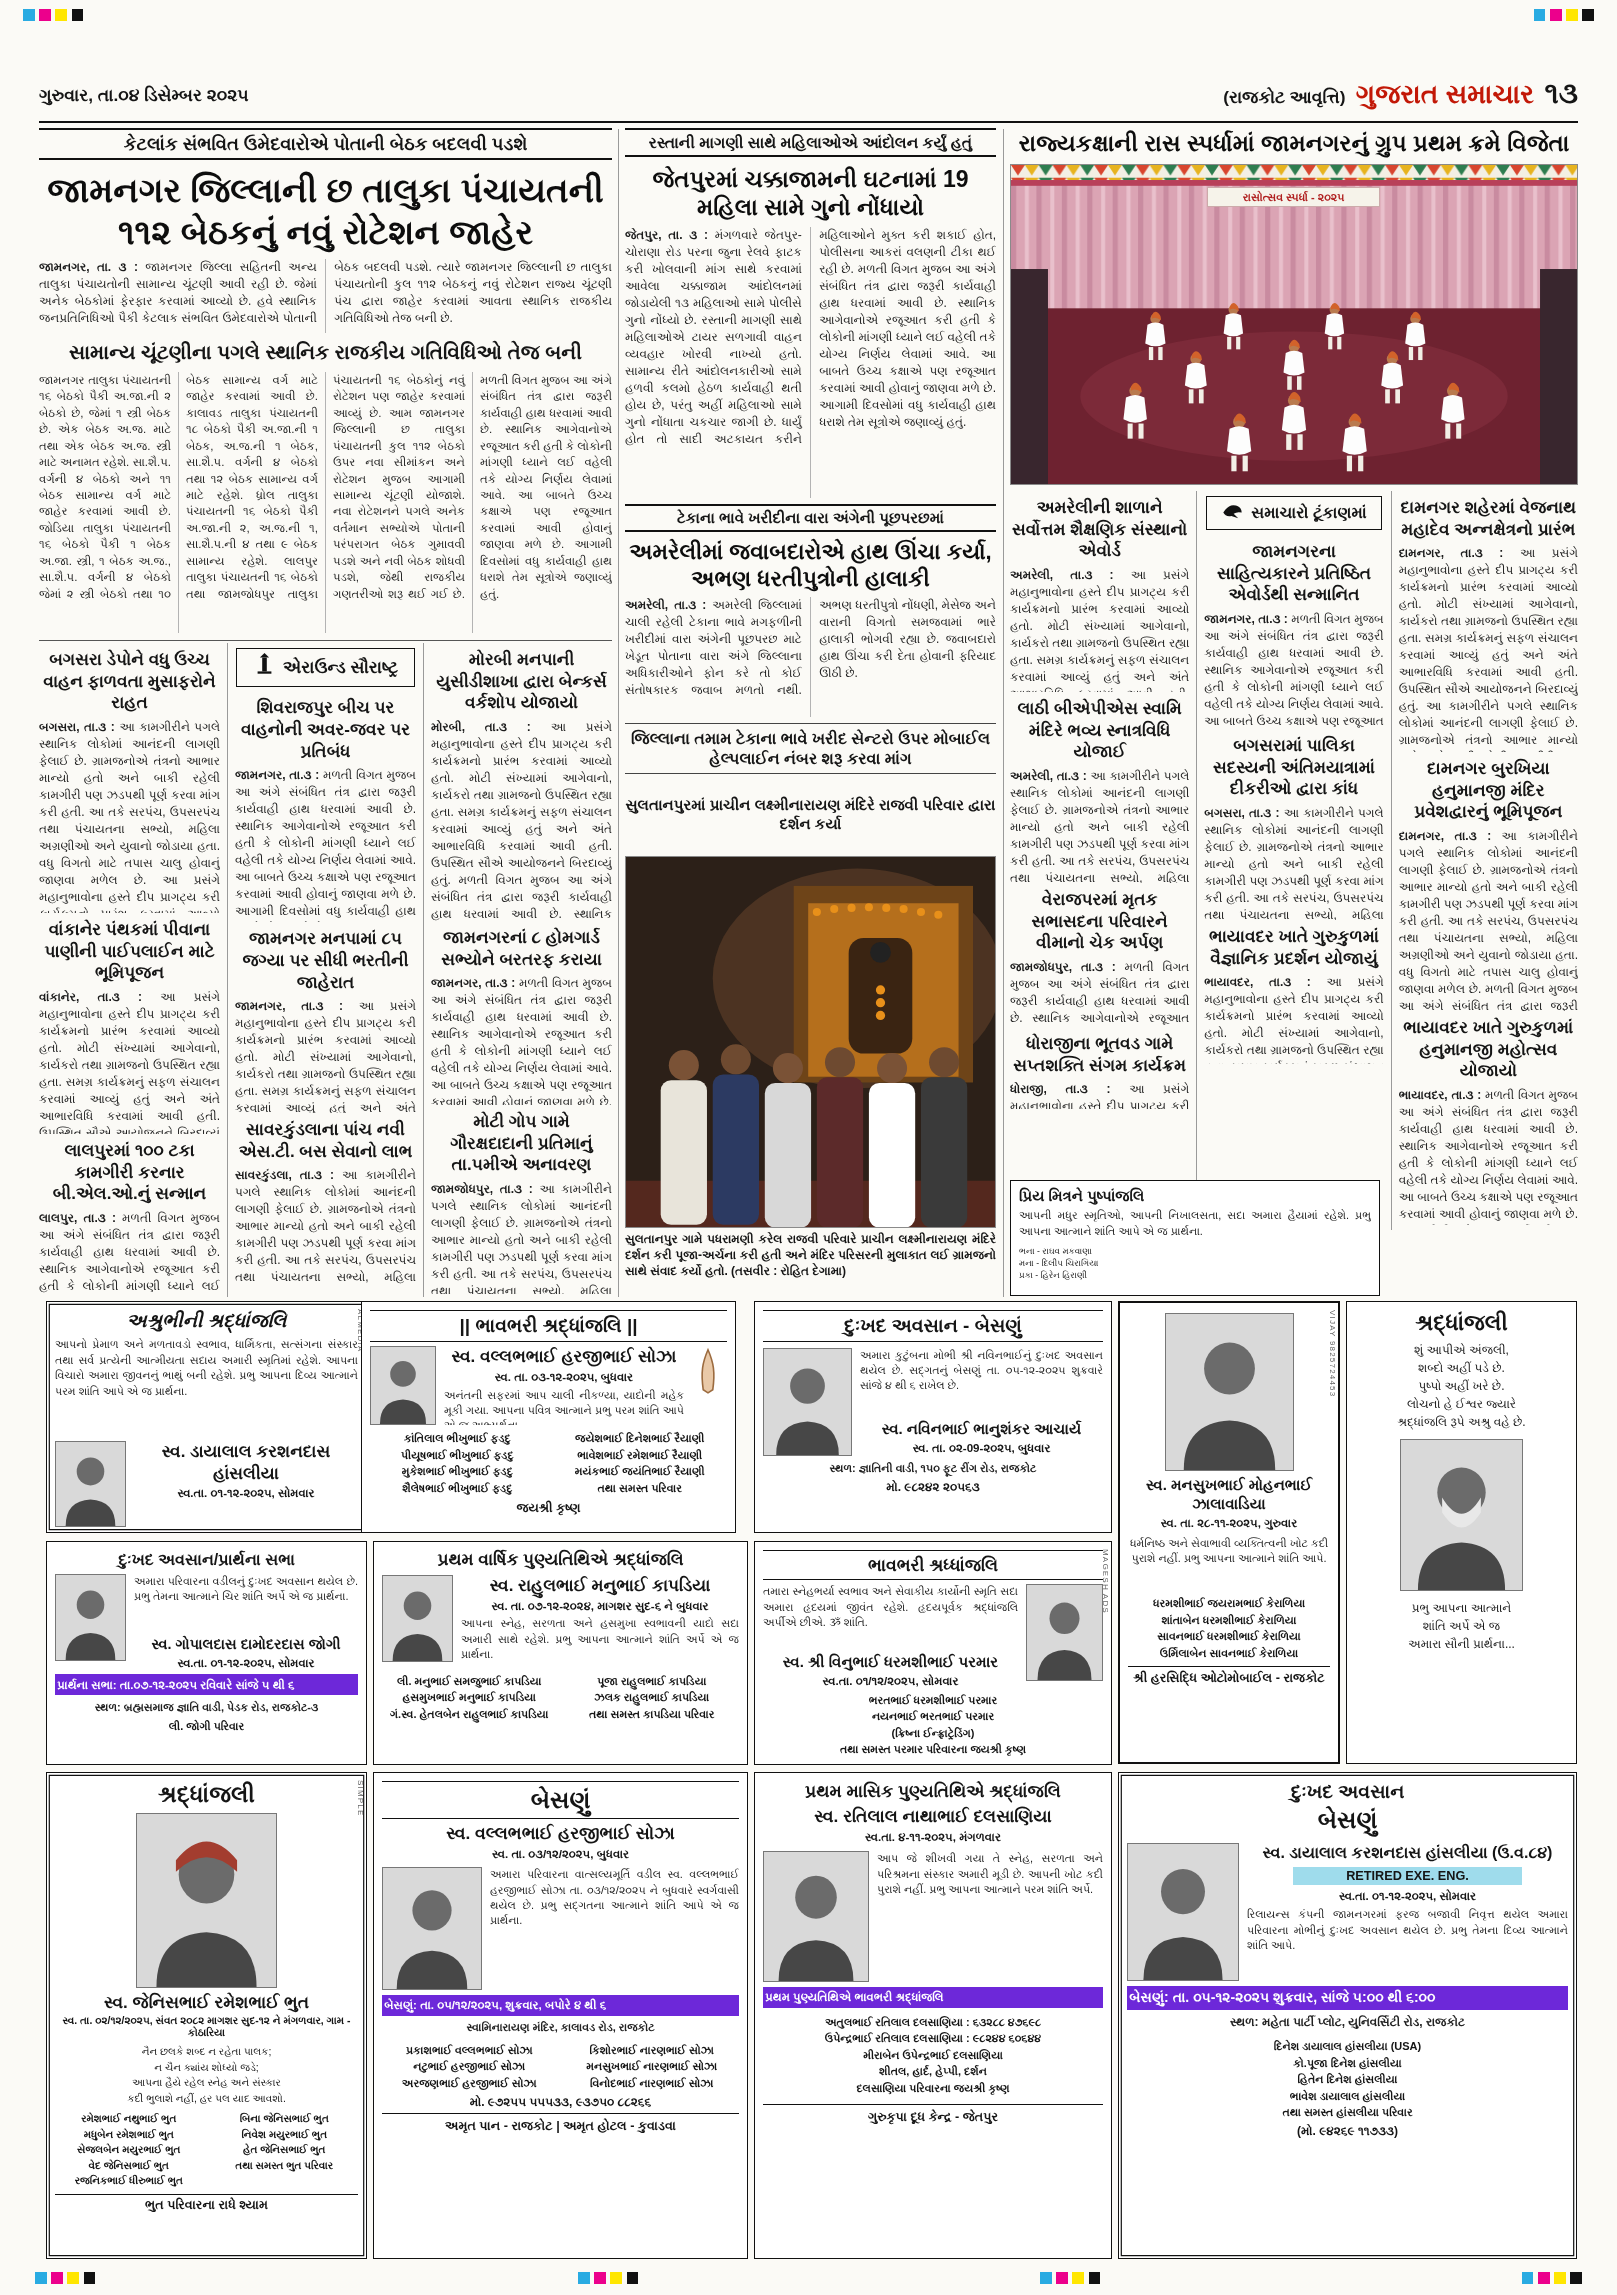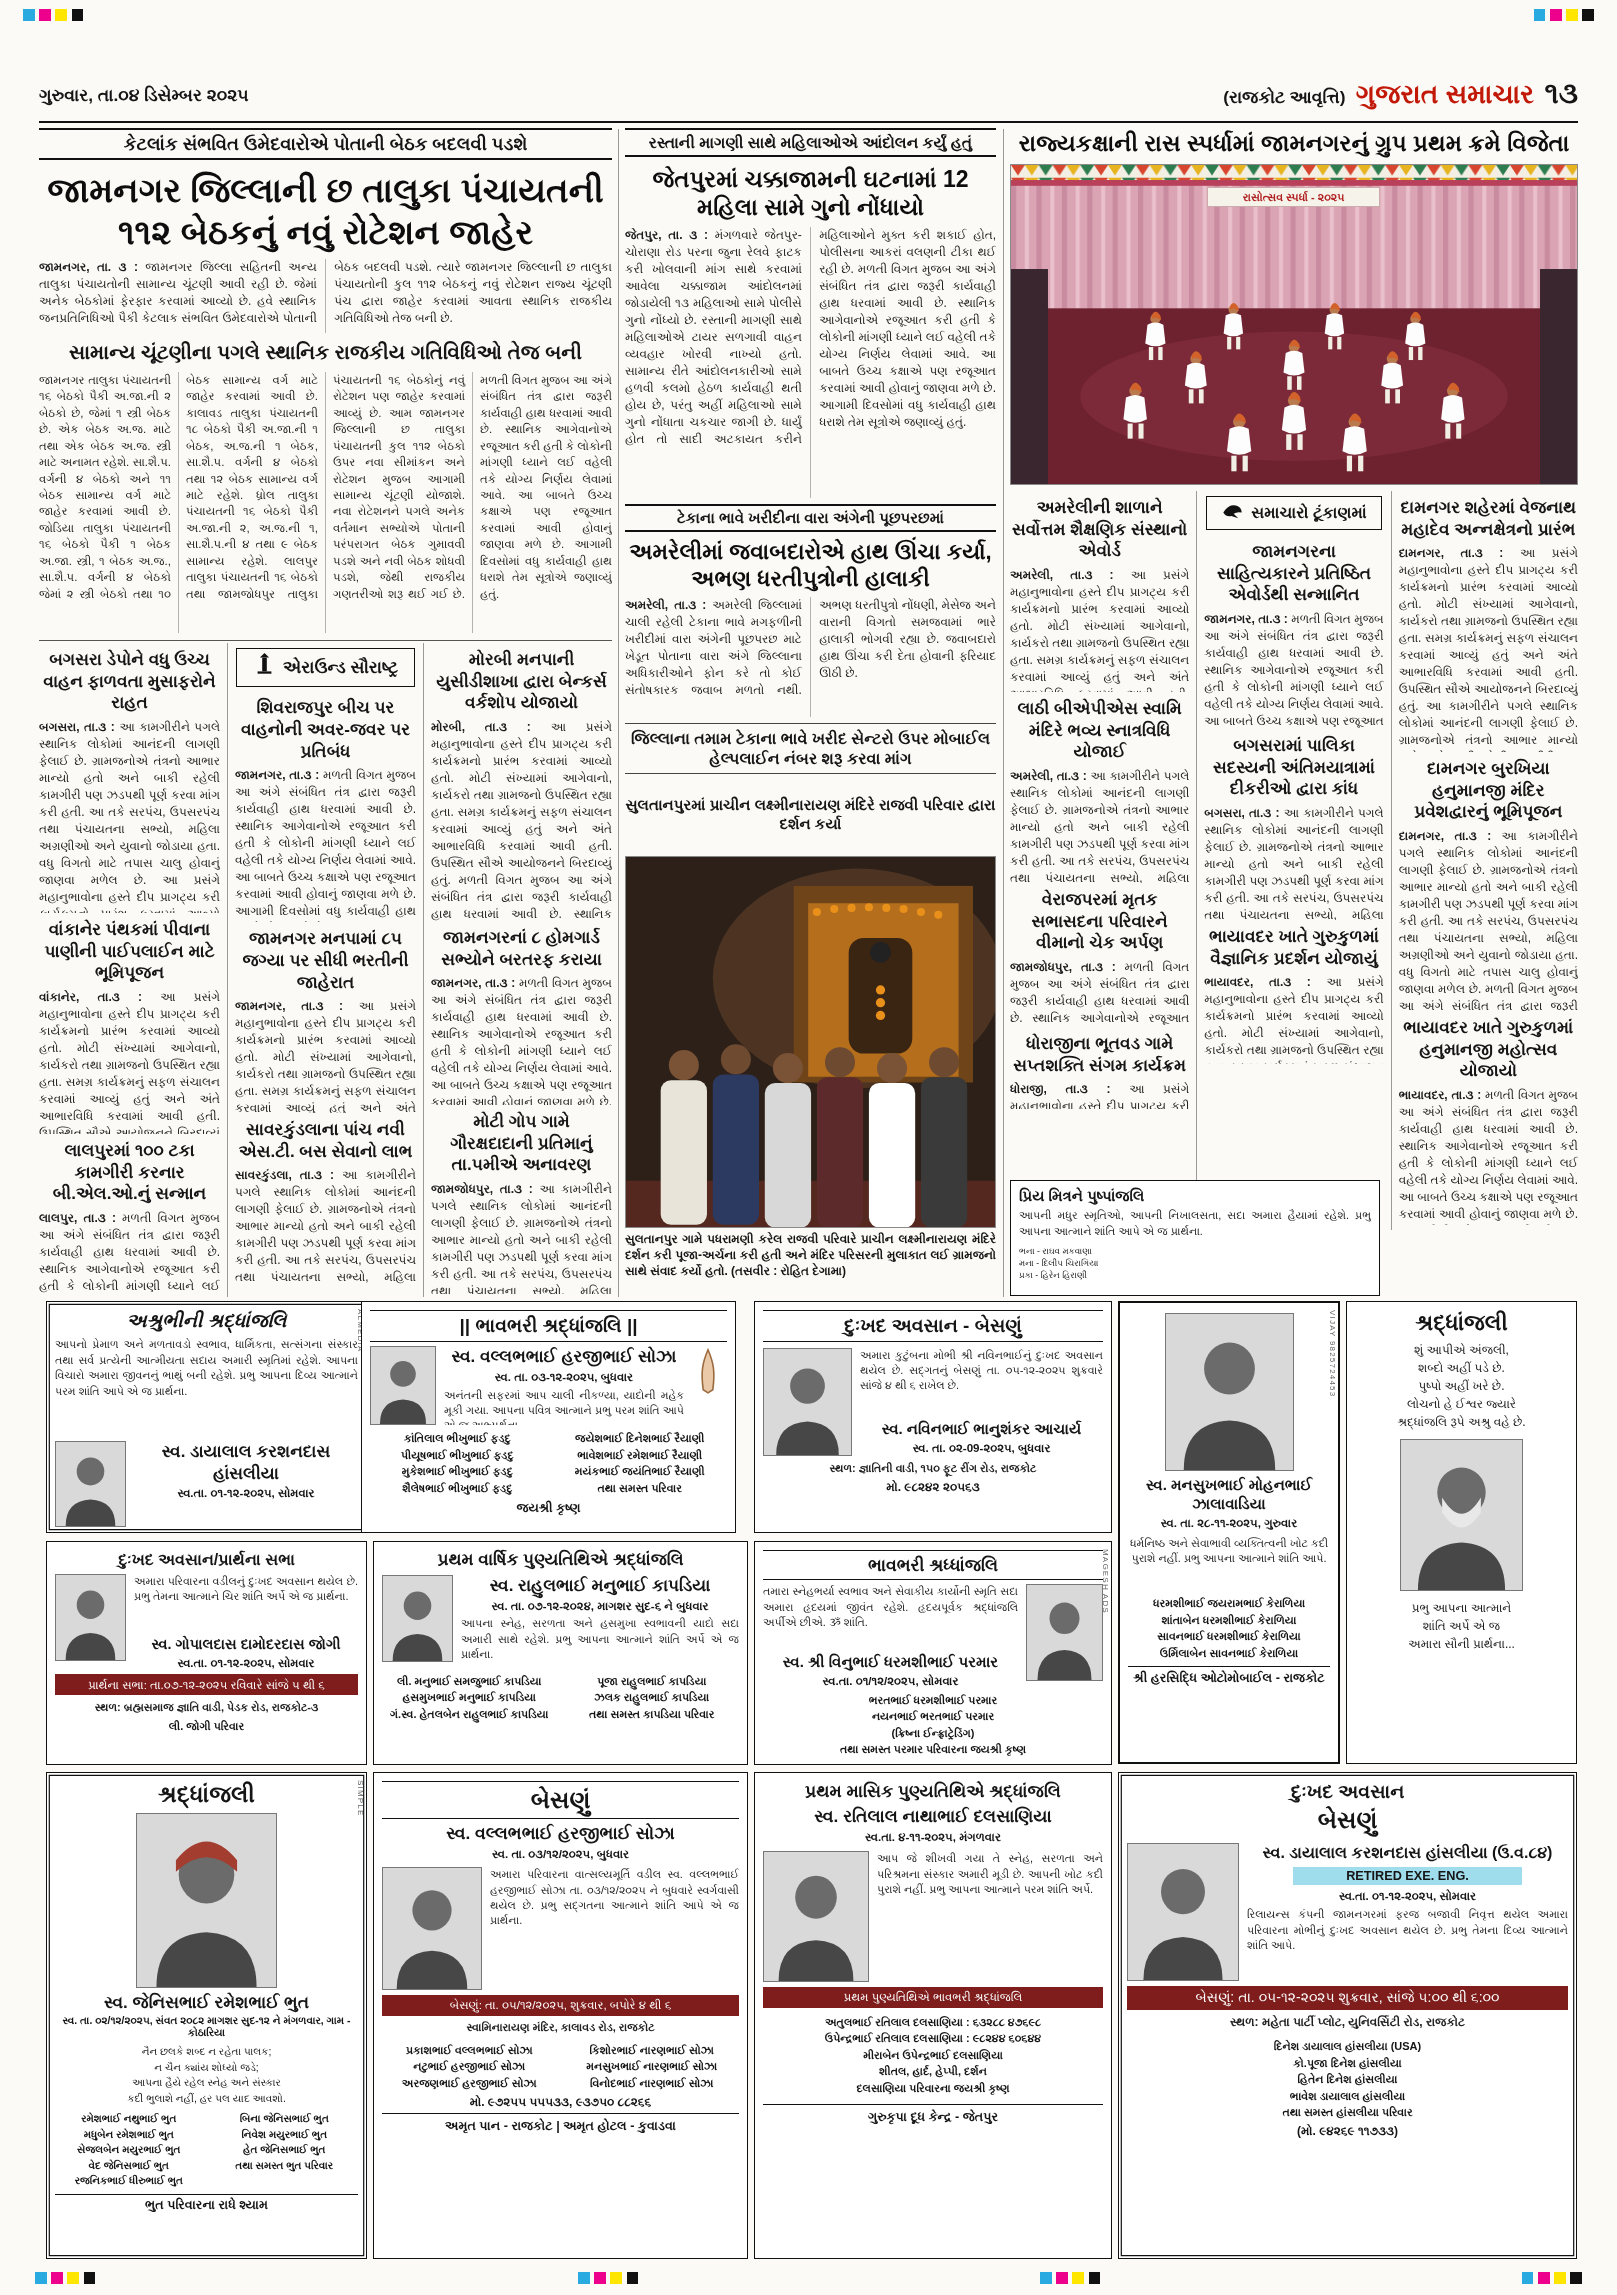--- a/index.html
+++ b/index.html
@@ -37,21 +37,21 @@
   .sign{position:absolute;background:#f6f3ea;color:#b02020;font-weight:800;text-align:center;
     border:1.2px solid #caa;padding:2.3px 4.6px;font-size:11px;line-height:1.2}
   .ad{position:absolute;background:#fff;border:1.7px solid #111;overflow:hidden;padding:5.8px 8px;box-sizing:border-box}
   .ad.orn{box-shadow:inset 0 0 0 1.7px #fff,inset 0 0 0 2.9px #111}
   .adh{font-weight:800;text-align:center;font-size:19px;line-height:1.2;margin:2.3px 0 4.6px}
   .adh.rulez{border-top:1.7px solid #111;border-bottom:1.7px solid #111;padding:3.5px 0}
   .adname{font-weight:800;text-align:center;font-size:17px;line-height:1.25}
   .addate{font-weight:700;text-align:center;font-size:11.6px;margin-top:2.3px}
   .adbody{font-size:11px;line-height:1.4;text-align:justify;color:#222;overflow:hidden}
   .prelist{white-space:pre-line;font-size:11px;line-height:1.5;font-weight:700;text-align:center}
-  .band{background:#7f1d1d;color:#fff;font-weight:400;text-align:center;font-size:11.6px;padding:3.5px 2.3px;margin:4.6px 0}
+  .band{background:#6d28d9;color:#fff;font-weight:700;text-align:left;font-size:11.6px;padding:3.5px 2.3px;margin:4.6px 0}
   .cyantag{background:#9fdcec;font-weight:800;text-align:center;font-size:12.7px;padding:2.3px;margin:3.5px auto;width:70%}
   .adfoot{font-weight:800;text-align:center;font-size:12.7px;margin-top:4.6px}
   .portrait{background:linear-gradient(#e3e3e3,#bdbdbd);border:0.6px solid #777;overflow:hidden;flex:none}
   .vcred{position:absolute;writing-mode:vertical-rl;font-size:8px;color:#666;letter-spacing:1.2px;right:1.2px;top:7px}
   .adrow{display:flex;gap:8px;align-items:flex-start}
   .phone{font-weight:800;text-align:center;font-size:12px;margin-top:3.5px}
 </style>
 </head>
 <body>
 
@@ -172,21 +172,21 @@
       </div>
       <div class="mini" style="height:189px">
         <div class="mh">મોટી ગોપ ગામે ગૌરક્ષદાદાની પ્રતિમાનું તા.૫મીએ અનાવરણ</div>
         <div class="mb bd"><span class="dl">જામજોધપુર, તા.૩ :</span> <span>આ કામગીરીને પગલે સ્થાનિક લોકોમાં આનંદની લાગણી ફેલાઈ છે. ગ્રામજનોએ તંત્રનો આભાર માન્યો હતો અને બાકી રહેલી કામગીરી પણ ઝડપથી પૂર્ણ કરવા માંગ કરી હતી. આ તકે સરપંચ, ઉપસરપંચ તથા પંચાયતના સભ્યો, મહિલા અગ્રણીઓ અને યુવાનો જોડાયા હતા. વધુ વિગતો માટે તપાસ ચાલુ હોવાનું જાણવા મળેલ છે.</span></div>
       </div>
     </div>
   </div>
 
   <div class="region" style="left:625px;top:128px;width:371px;height:1170px">
     <div class="kick" style="font-size:15.6px">રસ્તાની માગણી સાથે મહિલાઓએ આંદોલન કર્યું હતું</div>
-    <div class="hl" style="font-size:23px;margin:8px 1.2px 5.8px">જેતપુરમાં ચક્કાજામની ઘટનામાં 12 મહિલા સામે ગુનો નોંધાયો</div>
+    <div class="hl" style="font-size:23px;margin:8px 1.2px 5.8px">જેતપુરમાં ચક્કાજામની ઘટનામાં 19 મહિલા સામે ગુનો નોંધાયો</div>
     <div class="bd c2" style="height:271px">
       <span class="dl">જેતપુર, તા. ૩ :</span>
       <span>મંગળવારે જેતપુર-ચોરાણા રોડ પરના જુના રેલવે ફાટક કરી ખોલવાની માંગ સાથે કરવામાં આવેલા ચક્કાજામ આંદોલનમાં જોડાયેલી ૧૩ મહિલાઓ સામે પોલીસે ગુનો નોંધ્યો છે. રસ્તાની માગણી સાથે મહિલાઓએ ટાયર સળગાવી વાહન વ્યવહાર ખોરવી નાખ્યો હતો. સામાન્ય રીતે આંદોલનકારીઓ સામે હળવી કલમો હેઠળ કાર્યવાહી થતી હોય છે, પરંતુ અહીં મહિલાઓ સામે ગુનો નોંધાતા ચકચાર જાગી છે. ધાર્યું હોત તો સાદી અટકાયત કરીને મહિલાઓને મુક્ત કરી શકાઈ હોત, પોલીસના આકરાં વલણની ટીકા થઈ રહી છે.</span>
       <span>મળતી વિગત મુજબ આ અંગે સંબંધિત તંત્ર દ્વારા જરૂરી કાર્યવાહી હાથ ધરવામાં આવી છે. સ્થાનિક આગેવાનોએ રજૂઆત કરી હતી કે લોકોની માંગણી ધ્યાને લઈ વહેલી તકે યોગ્ય નિર્ણય લેવામાં આવે. આ બાબતે ઉચ્ચ કક્ષાએ પણ રજૂઆત કરવામાં આવી હોવાનું જાણવા મળે છે. આગામી દિવસોમાં વધુ કાર્યવાહી હાથ ધરાશે તેમ સૂત્રોએ જણાવ્યું હતું.</span>
     </div>
     <div class="kick" style="font-size:15px;margin-top:5.8px">ટેકાના ભાવે ખરીદીના વારા અંગેની પૂછપરછમાં</div>
     <div class="hl" style="font-size:22px;margin:7px 1.2px 4.6px">અમરેલીમાં જવાબદારોએ હાથ ઊંચા કર્યા, અભણ ધરતીપુત્રોની હાલાકી</div>
     <div class="bd c2" style="height:120px">
       <span class="dl">અમરેલી, તા.૩ :</span>
       <span>અમરેલી જિલ્લામાં ચાલી રહેલી ટેકાના ભાવે મગફળીની ખરીદીમાં વારા અંગેની પૂછપરછ માટે ખેડૂત પોતાના વારા અંગે જિલ્લાના અધિકારીઓને ફોન કરે તો કોઈ સંતોષકારક જવાબ મળતો નથી. અભણ ધરતીપુત્રો નોંધણી, મેસેજ અને વારાની વિગતો સમજવામાં ભારે હાલાકી ભોગવી રહ્યા છે. જવાબદારો હાથ ઊંચા કરી દેતા હોવાની ફરિયાદ ઊઠી છે.</span>

